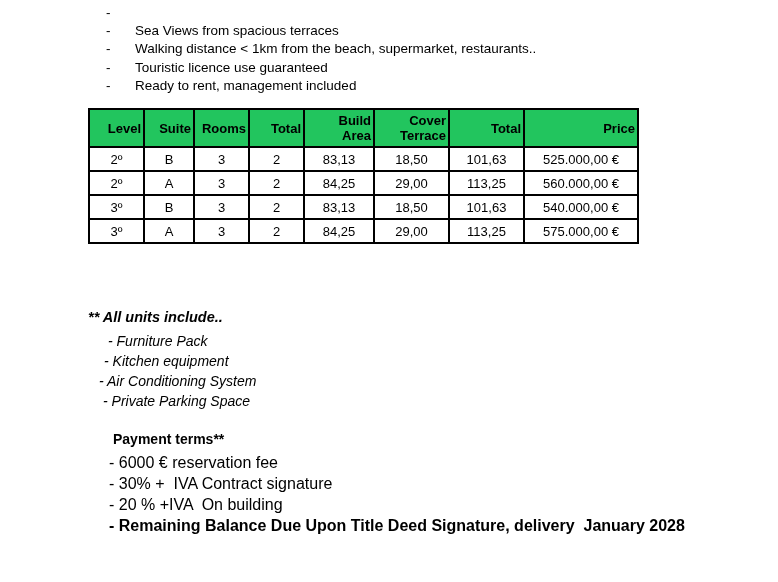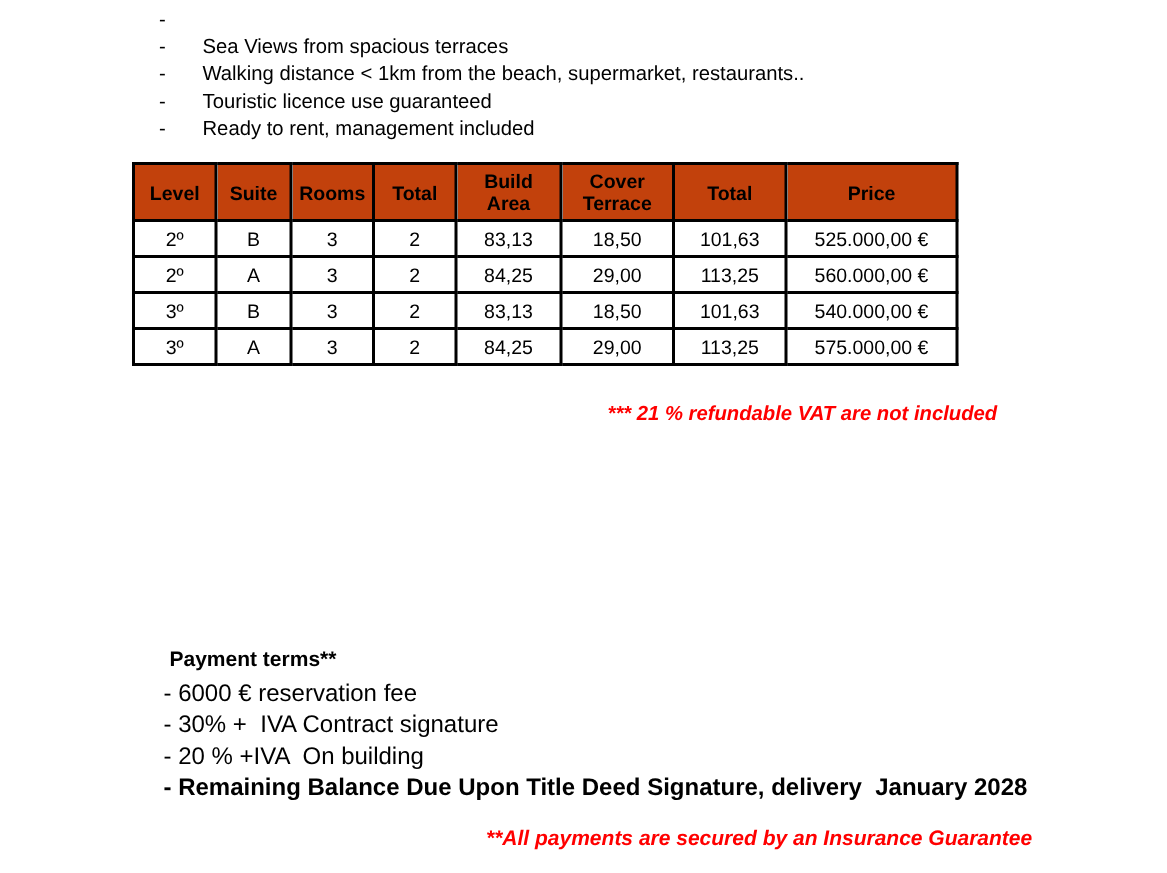--- a/index.html
+++ b/index.html
@@ -23,24 +23,25 @@
     border-collapse:collapse; table-layout:fixed;
     font-size:13px;
   }
   .pricing-table th, .pricing-table td {
     border:2px solid #000000;
     text-align:center; vertical-align:middle;
     padding:0 2px;
     overflow:hidden;
   }
   .pricing-table th {
-    background:#c2410c;
+    background:#22c55e;
     font-weight:bold;
     height:36px;
     line-height:15px;
+    text-align:right;
   }
   .pricing-table td { height:22px; }
 
   
   .vat-note {
     position:absolute; left:405px; top:268px;
     color:#FF0000; font-weight:bold; font-style:italic;
     font-size:13.5px;
   }
   .insurance-note {
@@ -152,26 +153,31 @@
         <td>3</td>
         <td>2</td>
         <td>84,25</td>
         <td>29,00</td>
         <td>113,25</td>
         <td>575.000,00 €</td>
       </tr>
     </tbody>
   </table>
 
-  <div class="vat-note">*** 21 % refundable VAT are not included</div>
 
+  <div class="includes">
+    <div class="includes-title">** All units include..</div>
+    <div class="includes-item">- Furniture Pack</div>
+    <div class="includes-item">- Kitchen equipment</div>
+    <div class="includes-item">- Air Conditioning System</div>
+    <div class="includes-item">- Private Parking Space</div>
+  </div>
 
   <div class="payment">
     <div class="payment-title">Payment terms**</div>
     <div class="payment-item">- 6000 € reservation fee</div>
     <div class="payment-item">- 30% +  IVA Contract signature</div>
     <div class="payment-item">- 20 % +IVA  On building</div>
     <div class="payment-item bold">- Remaining Balance Due Upon Title Deed Signature, delivery  January 2028</div>
   </div>
 
-  <div class="insurance-note">**All payments are secured by an Insurance Guarantee</div>
 
 </div>
 
 </body></html>

